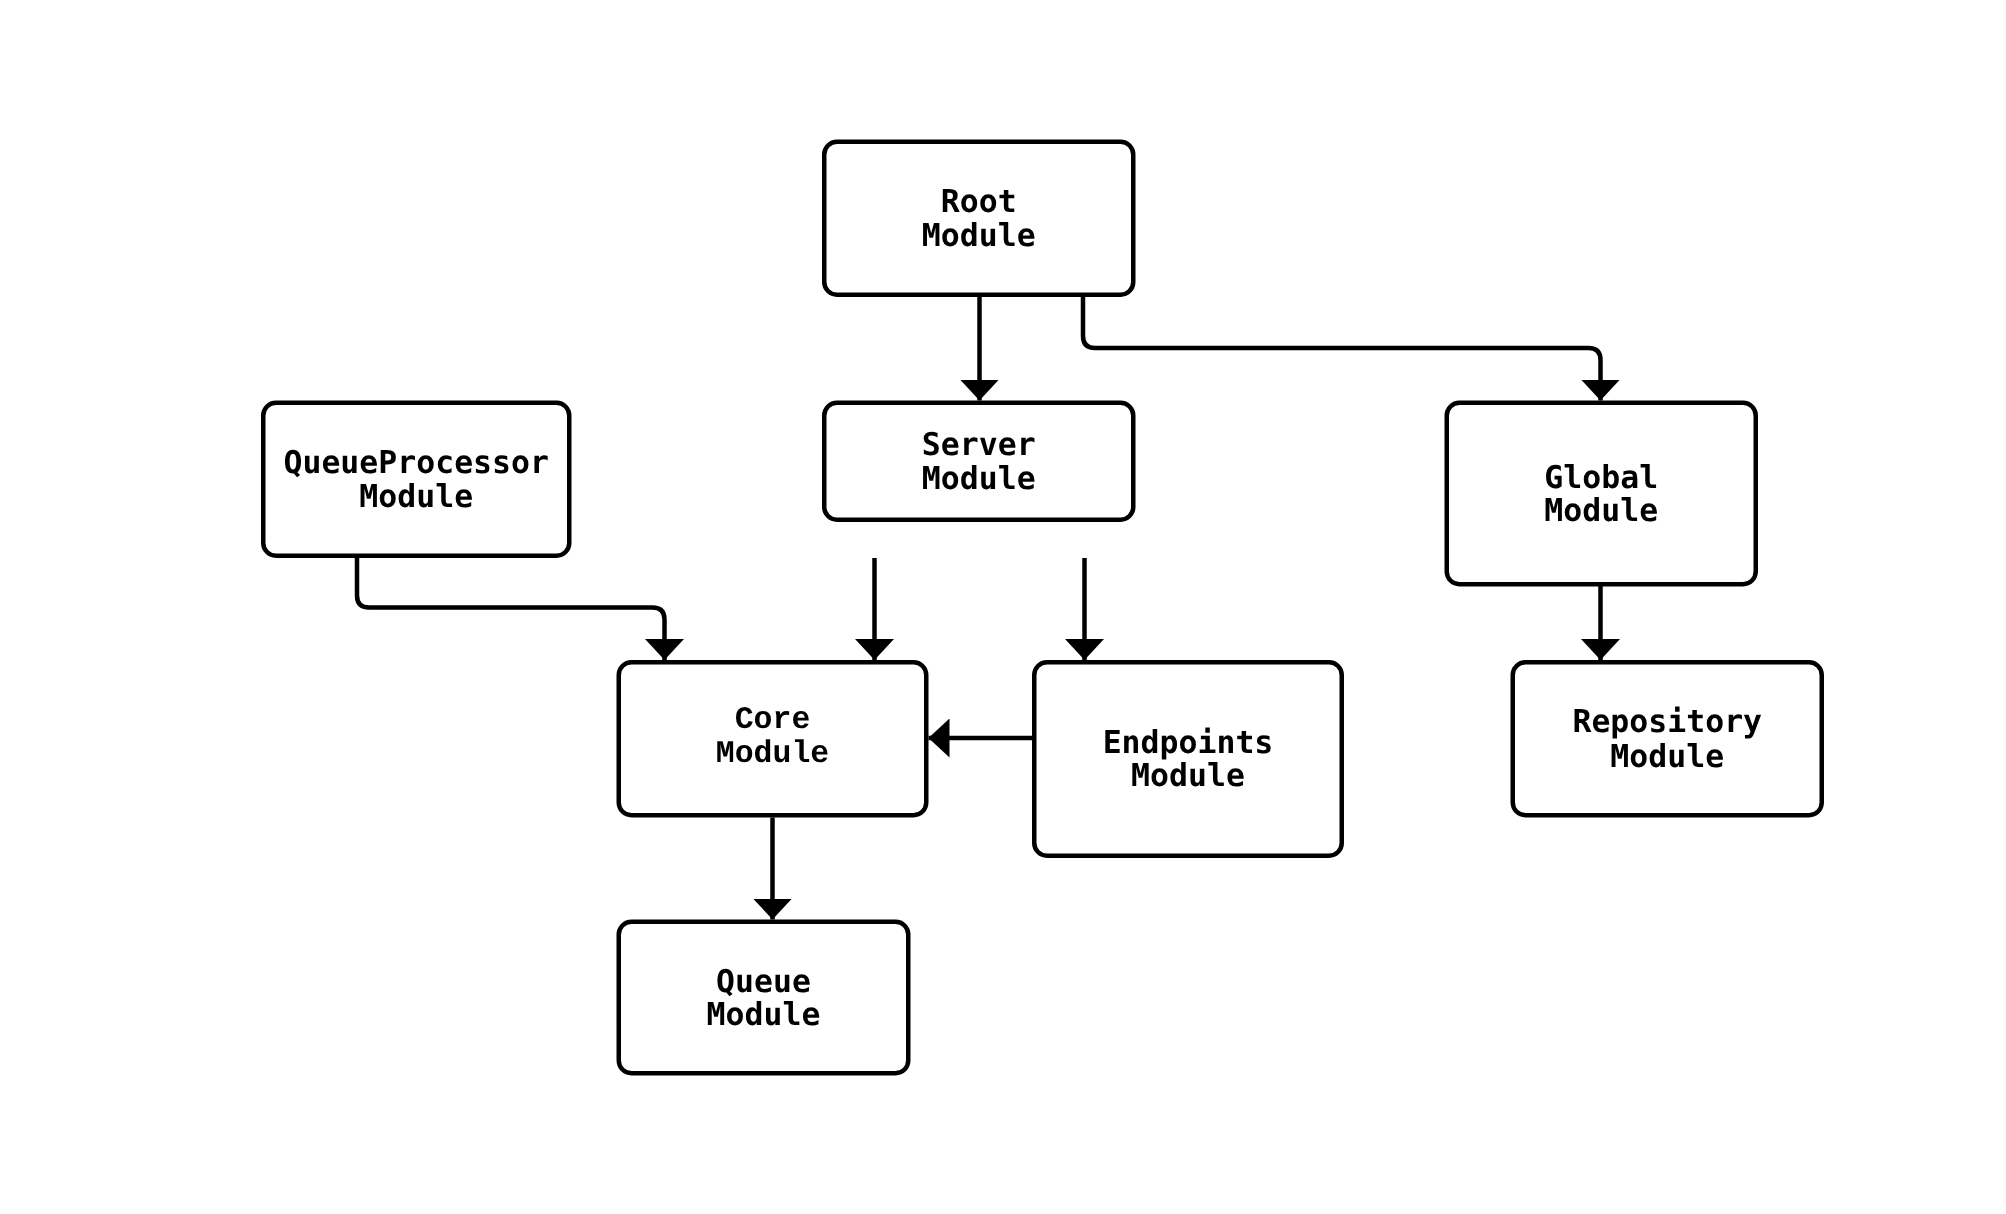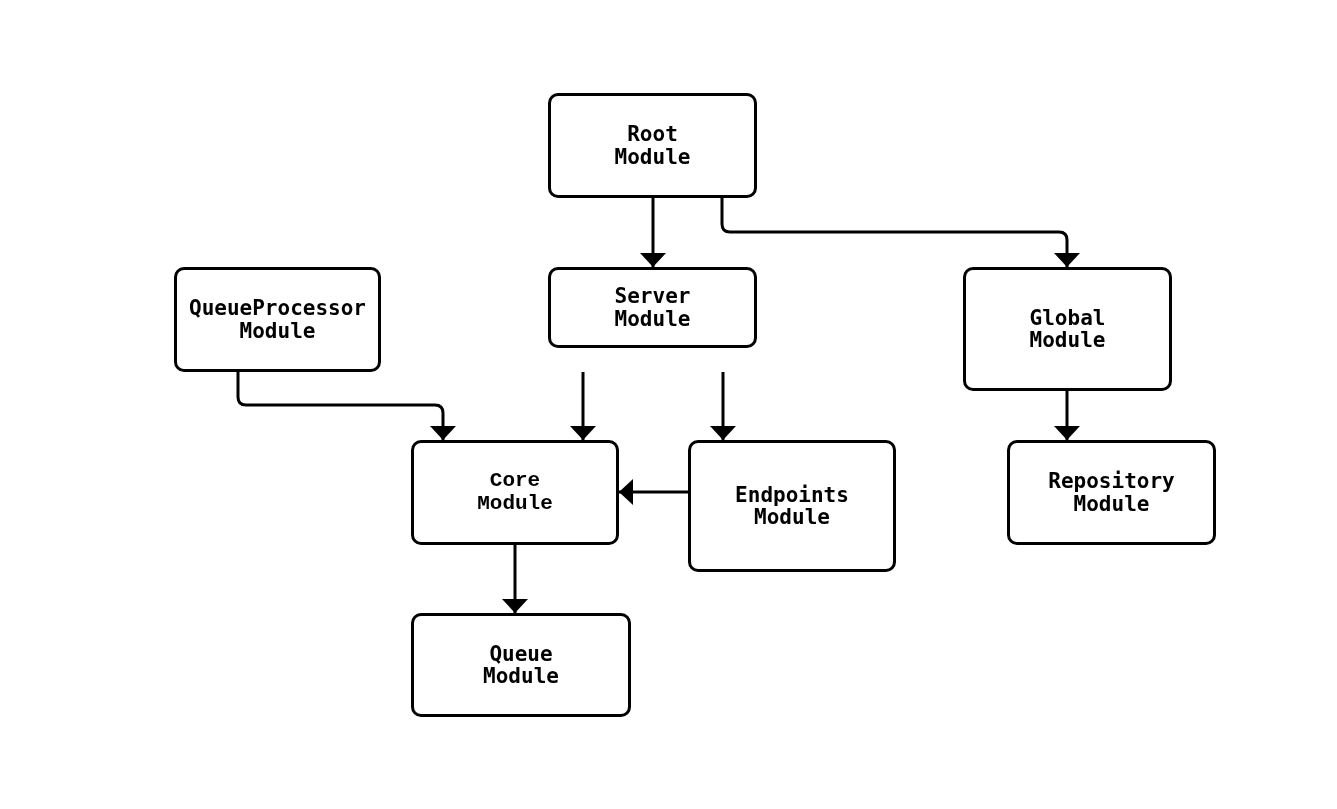--- a/index.html
+++ b/index.html
@@ -87,18 +87,18 @@
 Module</span>
       </div>
       <div class="node" style="left: 688px; top: 440px; width: 208px; height: 132px; background: rgb(255, 255, 255); border-color: rgb(0, 0, 0); color: rgb(0, 0, 0);">
         <span class="node-label">Endpoints
 Module</span>
       </div>
       <div class="node" style="left: 963px; top: 440px; width: 209px; height: 105px; background: rgb(255, 255, 255); border-color: rgb(0, 0, 0); color: rgb(0, 0, 0); margin-left: 44px;">
         <span class="node-label">Repository
 Module</span>
       </div>
-      <div class="node" style="left: 411px; top: 613px; width: 220px; height: 104px; background: rgb(255, 255, 255); border-color: rgb(0, 0, 0); color: rgb(0, 0, 0);">
+      <div class="node" style="left: 411px; top: 613px; width: 196px; height: 104px; background: rgb(255, 255, 255); border-color: rgb(0, 0, 0); color: rgb(0, 0, 0);">
         <span class="node-label">Queue
 Module</span>
       </div>
     </div>
 </div>
 
 </body></html>

